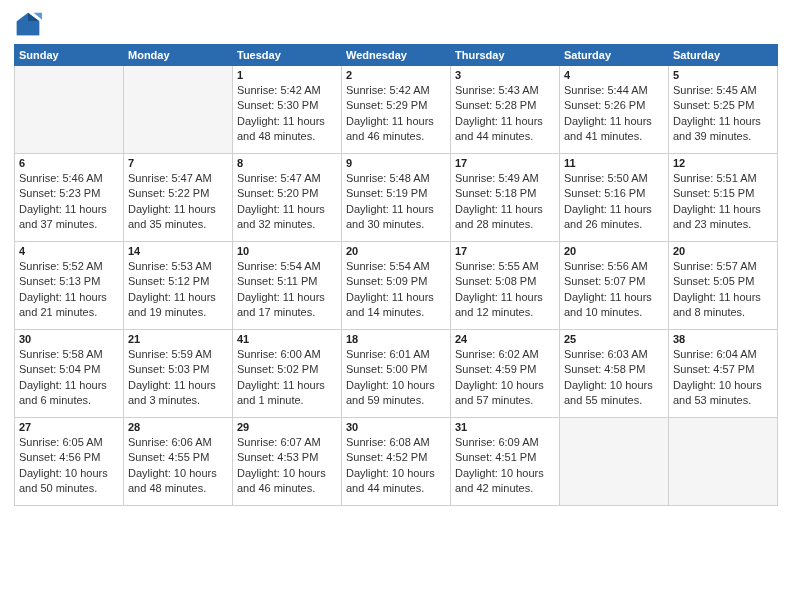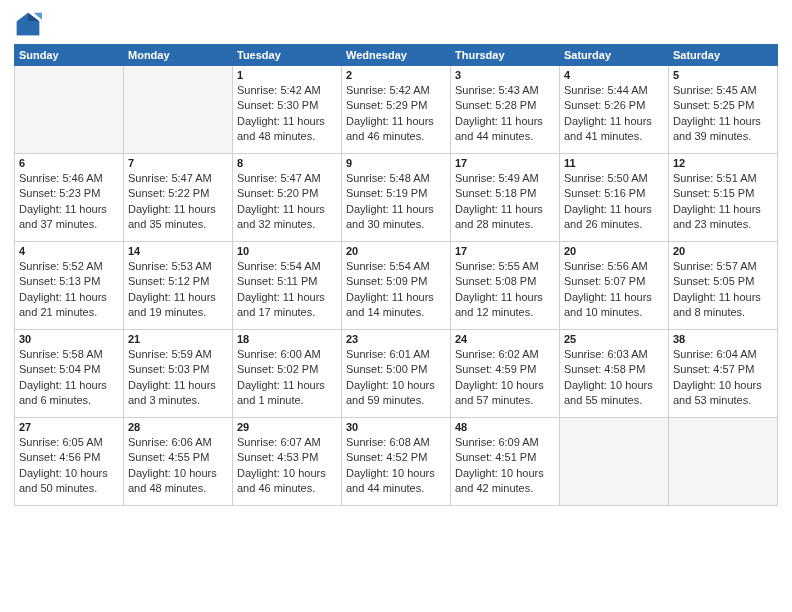--- a/index.html
+++ b/index.html
@@ -206,25 +206,25 @@
         <tr>
           <td>
             <span class="day-num">30</span>
 <div class="cell-text">Sunrise: 5:58 AM<br>Sunset: 5:04 PM<br>Daylight: 11 hours and 6 minutes.</div>
           </td>
           <td>
             <span class="day-num">21</span>
 <div class="cell-text">Sunrise: 5:59 AM<br>Sunset: 5:03 PM<br>Daylight: 11 hours and 3 minutes.</div>
           </td>
           <td>
+            <span class="day-num">41</span>
+<div class="cell-text">Sunrise: 6:00 AM<br>Sunset: 5:02 PM<br>Daylight: 11 hours and 1 minute.</div>
+          </td>
+          <td>
             <span class="day-num">18</span>
-<div class="cell-text">Sunrise: 6:00 AM<br>Sunset: 5:02 PM<br>Daylight: 11 hours and 1 minute.</div>
-          </td>
-          <td>
-            <span class="day-num">23</span>
 <div class="cell-text">Sunrise: 6:01 AM<br>Sunset: 5:00 PM<br>Daylight: 10 hours and 59 minutes.</div>
           </td>
           <td>
             <span class="day-num">24</span>
 <div class="cell-text">Sunrise: 6:02 AM<br>Sunset: 4:59 PM<br>Daylight: 10 hours and 57 minutes.</div>
           </td>
           <td>
             <span class="day-num">25</span>
 <div class="cell-text">Sunrise: 6:03 AM<br>Sunset: 4:58 PM<br>Daylight: 10 hours and 55 minutes.</div>
           </td>
@@ -244,21 +244,21 @@
           </td>
           <td>
             <span class="day-num">29</span>
 <div class="cell-text">Sunrise: 6:07 AM<br>Sunset: 4:53 PM<br>Daylight: 10 hours and 46 minutes.</div>
           </td>
           <td>
             <span class="day-num">30</span>
 <div class="cell-text">Sunrise: 6:08 AM<br>Sunset: 4:52 PM<br>Daylight: 10 hours and 44 minutes.</div>
           </td>
           <td>
-            <span class="day-num">48</span>
+            <span class="day-num">31</span>
 <div class="cell-text">Sunrise: 6:09 AM<br>Sunset: 4:51 PM<br>Daylight: 10 hours and 42 minutes.</div>
           </td>
           <td class="empty"></td>
           <td class="empty"></td>
         </tr>
       </tbody>
   </table>
 </div>
 
 </body></html>

